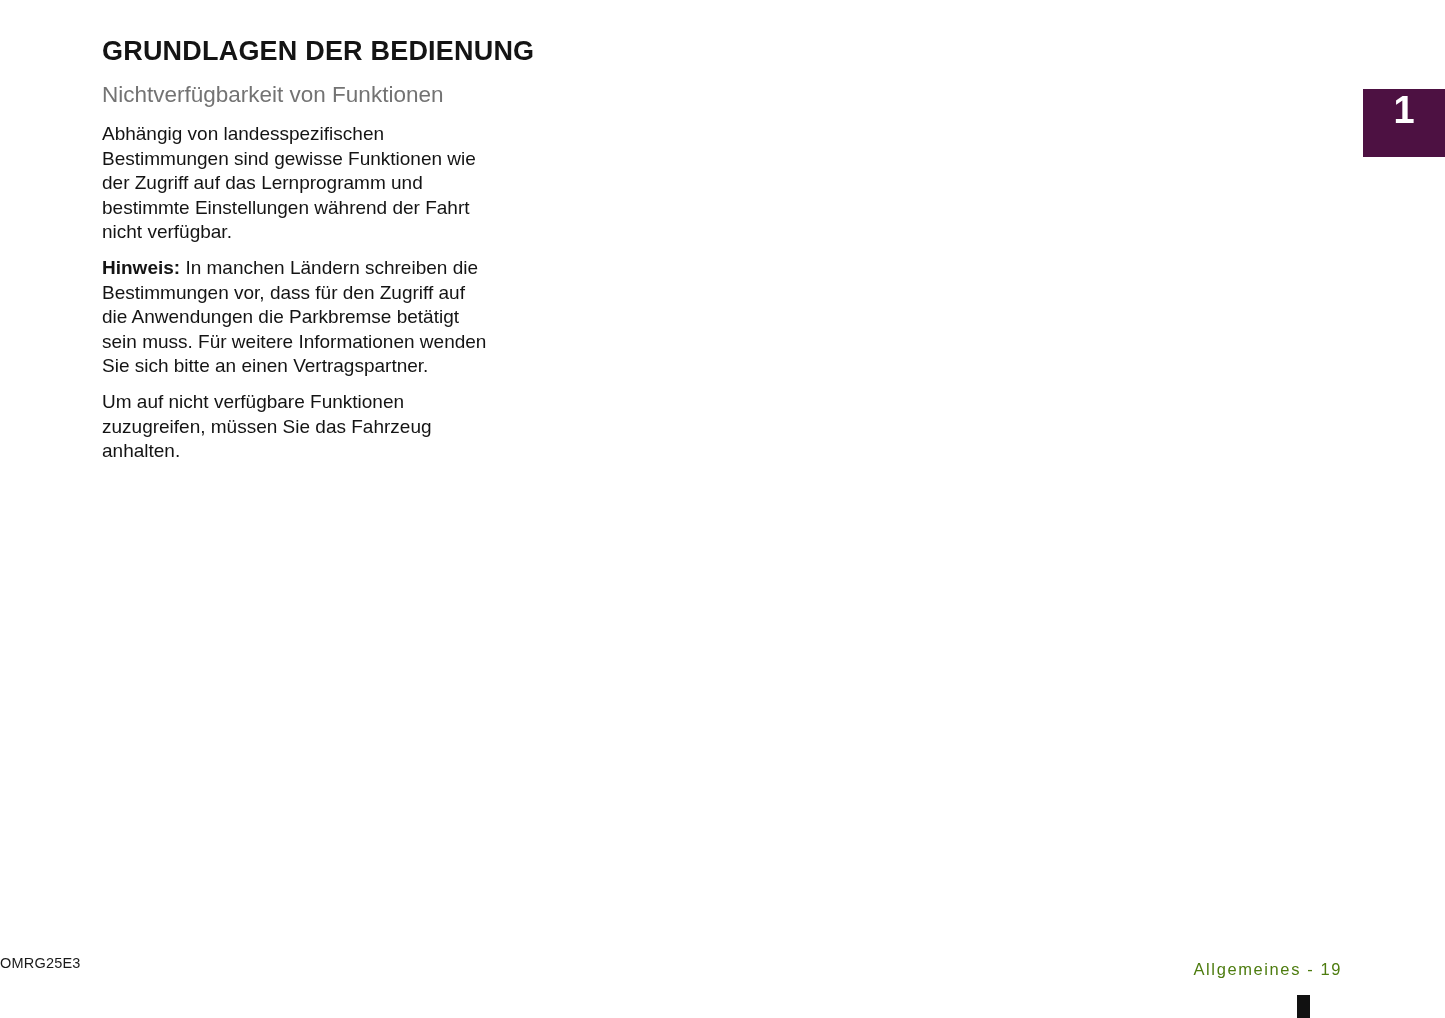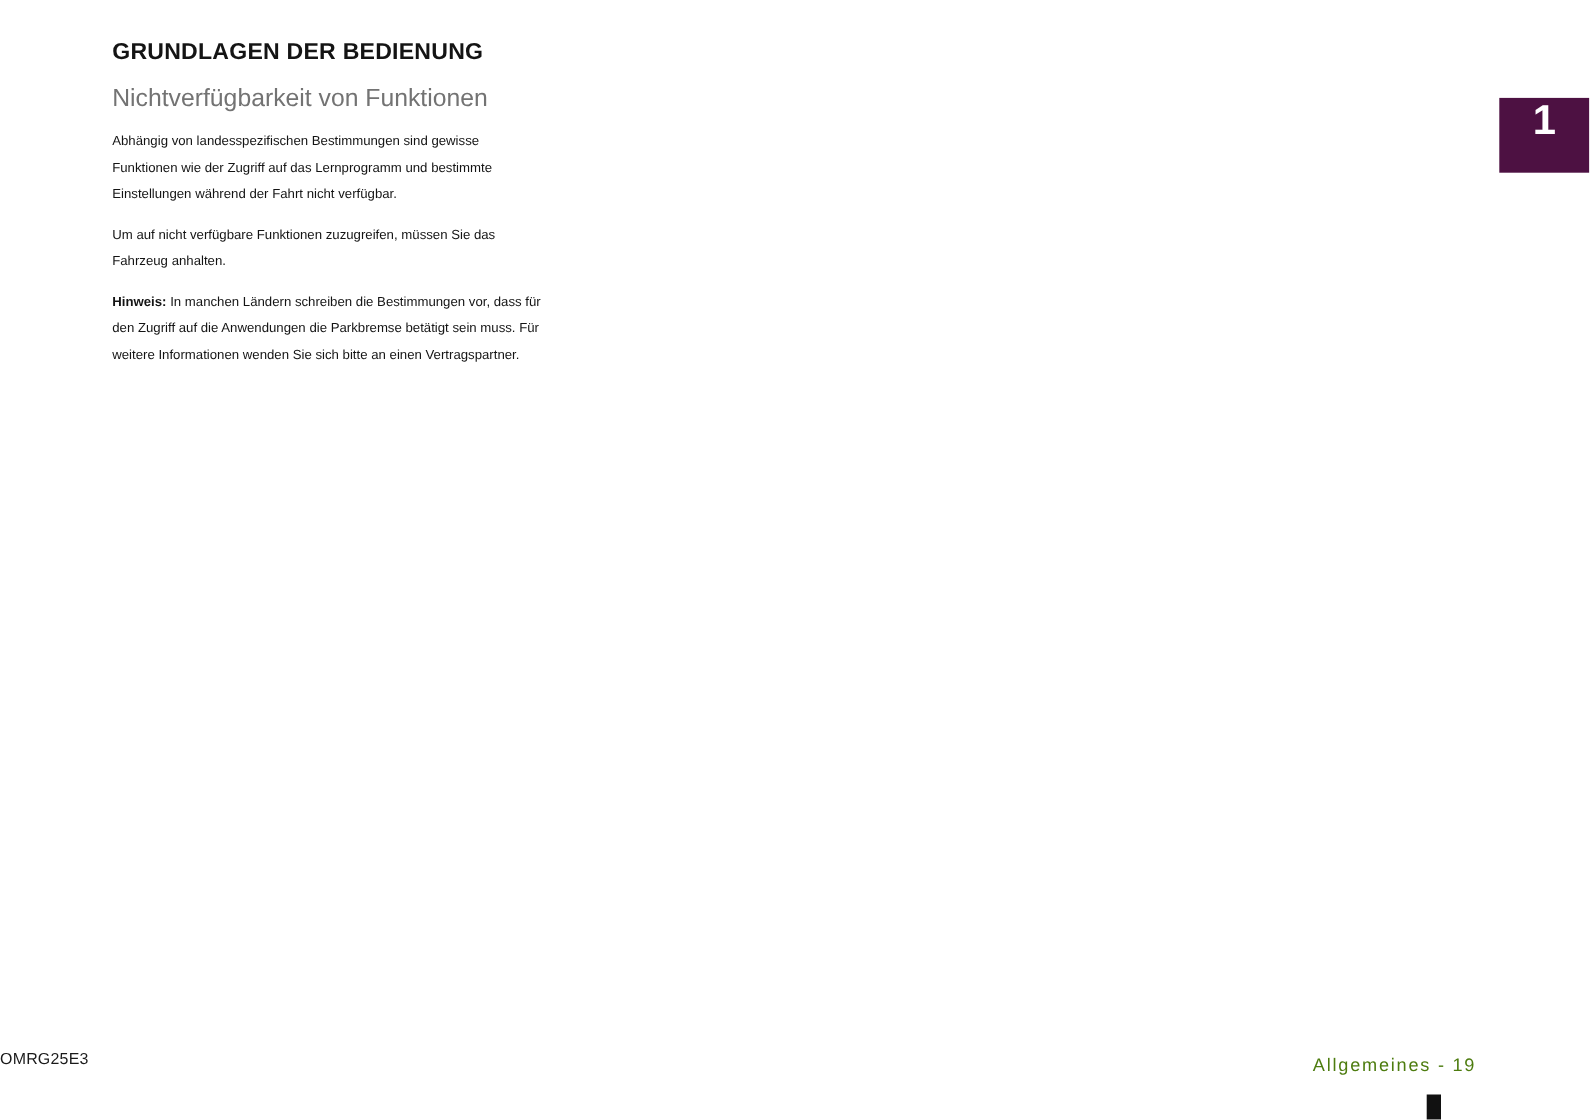--- a/index.html
+++ b/index.html
@@ -45,40 +45,40 @@
 
   
   .content {
     position: absolute;
     left: 102px;
     top: 36px;
     width: 400px;
   }
 
   .page-title {
-    font-size: 21px;
+    font-size: 27px;
     font-weight: 700;
     line-height: 1.12;
     letter-spacing: 0.2px;
     margin: 0 0 16px 0;
     white-space: nowrap;
     color: #141414;
   }
 
   .section-heading {
     font-size: 22.5px;
     font-weight: 400;
     line-height: 1.16;
     margin: 0 0 14px 0;
     width: 392px;
     color: #737373;
   }
 
   .body-para {
-    font-size: 12px;
+    font-size: 19px;
     font-weight: 400;
     line-height: 24.4px;
     margin: 0 3px 12px 0;
     width: 392px;
     color: #141414;
   }
   .body-para:last-child {
     margin-bottom: 0;
   }
   .body-para b {
@@ -128,25 +128,25 @@
 
     <h1 class="page-title">GRUNDLAGEN DER BEDIENUNG</h1>
 
     <h2 class="section-heading">Nichtverfügbarkeit von Funktionen</h2>
 
     <p class="body-para">
       <span>Abhängig von landesspezifischen Bestimmungen sind gewisse Funktionen wie der Zugriff auf das Lernprogramm und bestimmte Einstellungen während der Fahrt nicht verfügbar.</span>
     </p>
 
     <p class="body-para">
-      <span>Um auf nicht verfügbare Funktionen zuzugreifen, müssen Sie das Fahrzeug anhalten.</span>
+      <b>Hinweis:</b><span> In manchen Ländern schreiben die Bestimmungen vor, dass für den Zugriff auf die Anwendungen die Parkbremse betätigt sein muss. Für weitere Informationen wenden Sie sich bitte an einen Vertragspartner.</span>
     </p>
 
     <p class="body-para">
-      <b>Hinweis:</b><span> In manchen Ländern schreiben die Bestimmungen vor, dass für den Zugriff auf die Anwendungen die Parkbremse betätigt sein muss. Für weitere Informationen wenden Sie sich bitte an einen Vertragspartner.</span>
+      <span>Um auf nicht verfügbare Funktionen zuzugreifen, müssen Sie das Fahrzeug anhalten.</span>
     </p>
 
   </div>
 
   <div class="doc-code">OMRG25E3</div>
 
   <div class="page-footer">Allgemeines - 19</div>
 
   <div class="print-mark"></div>
 

